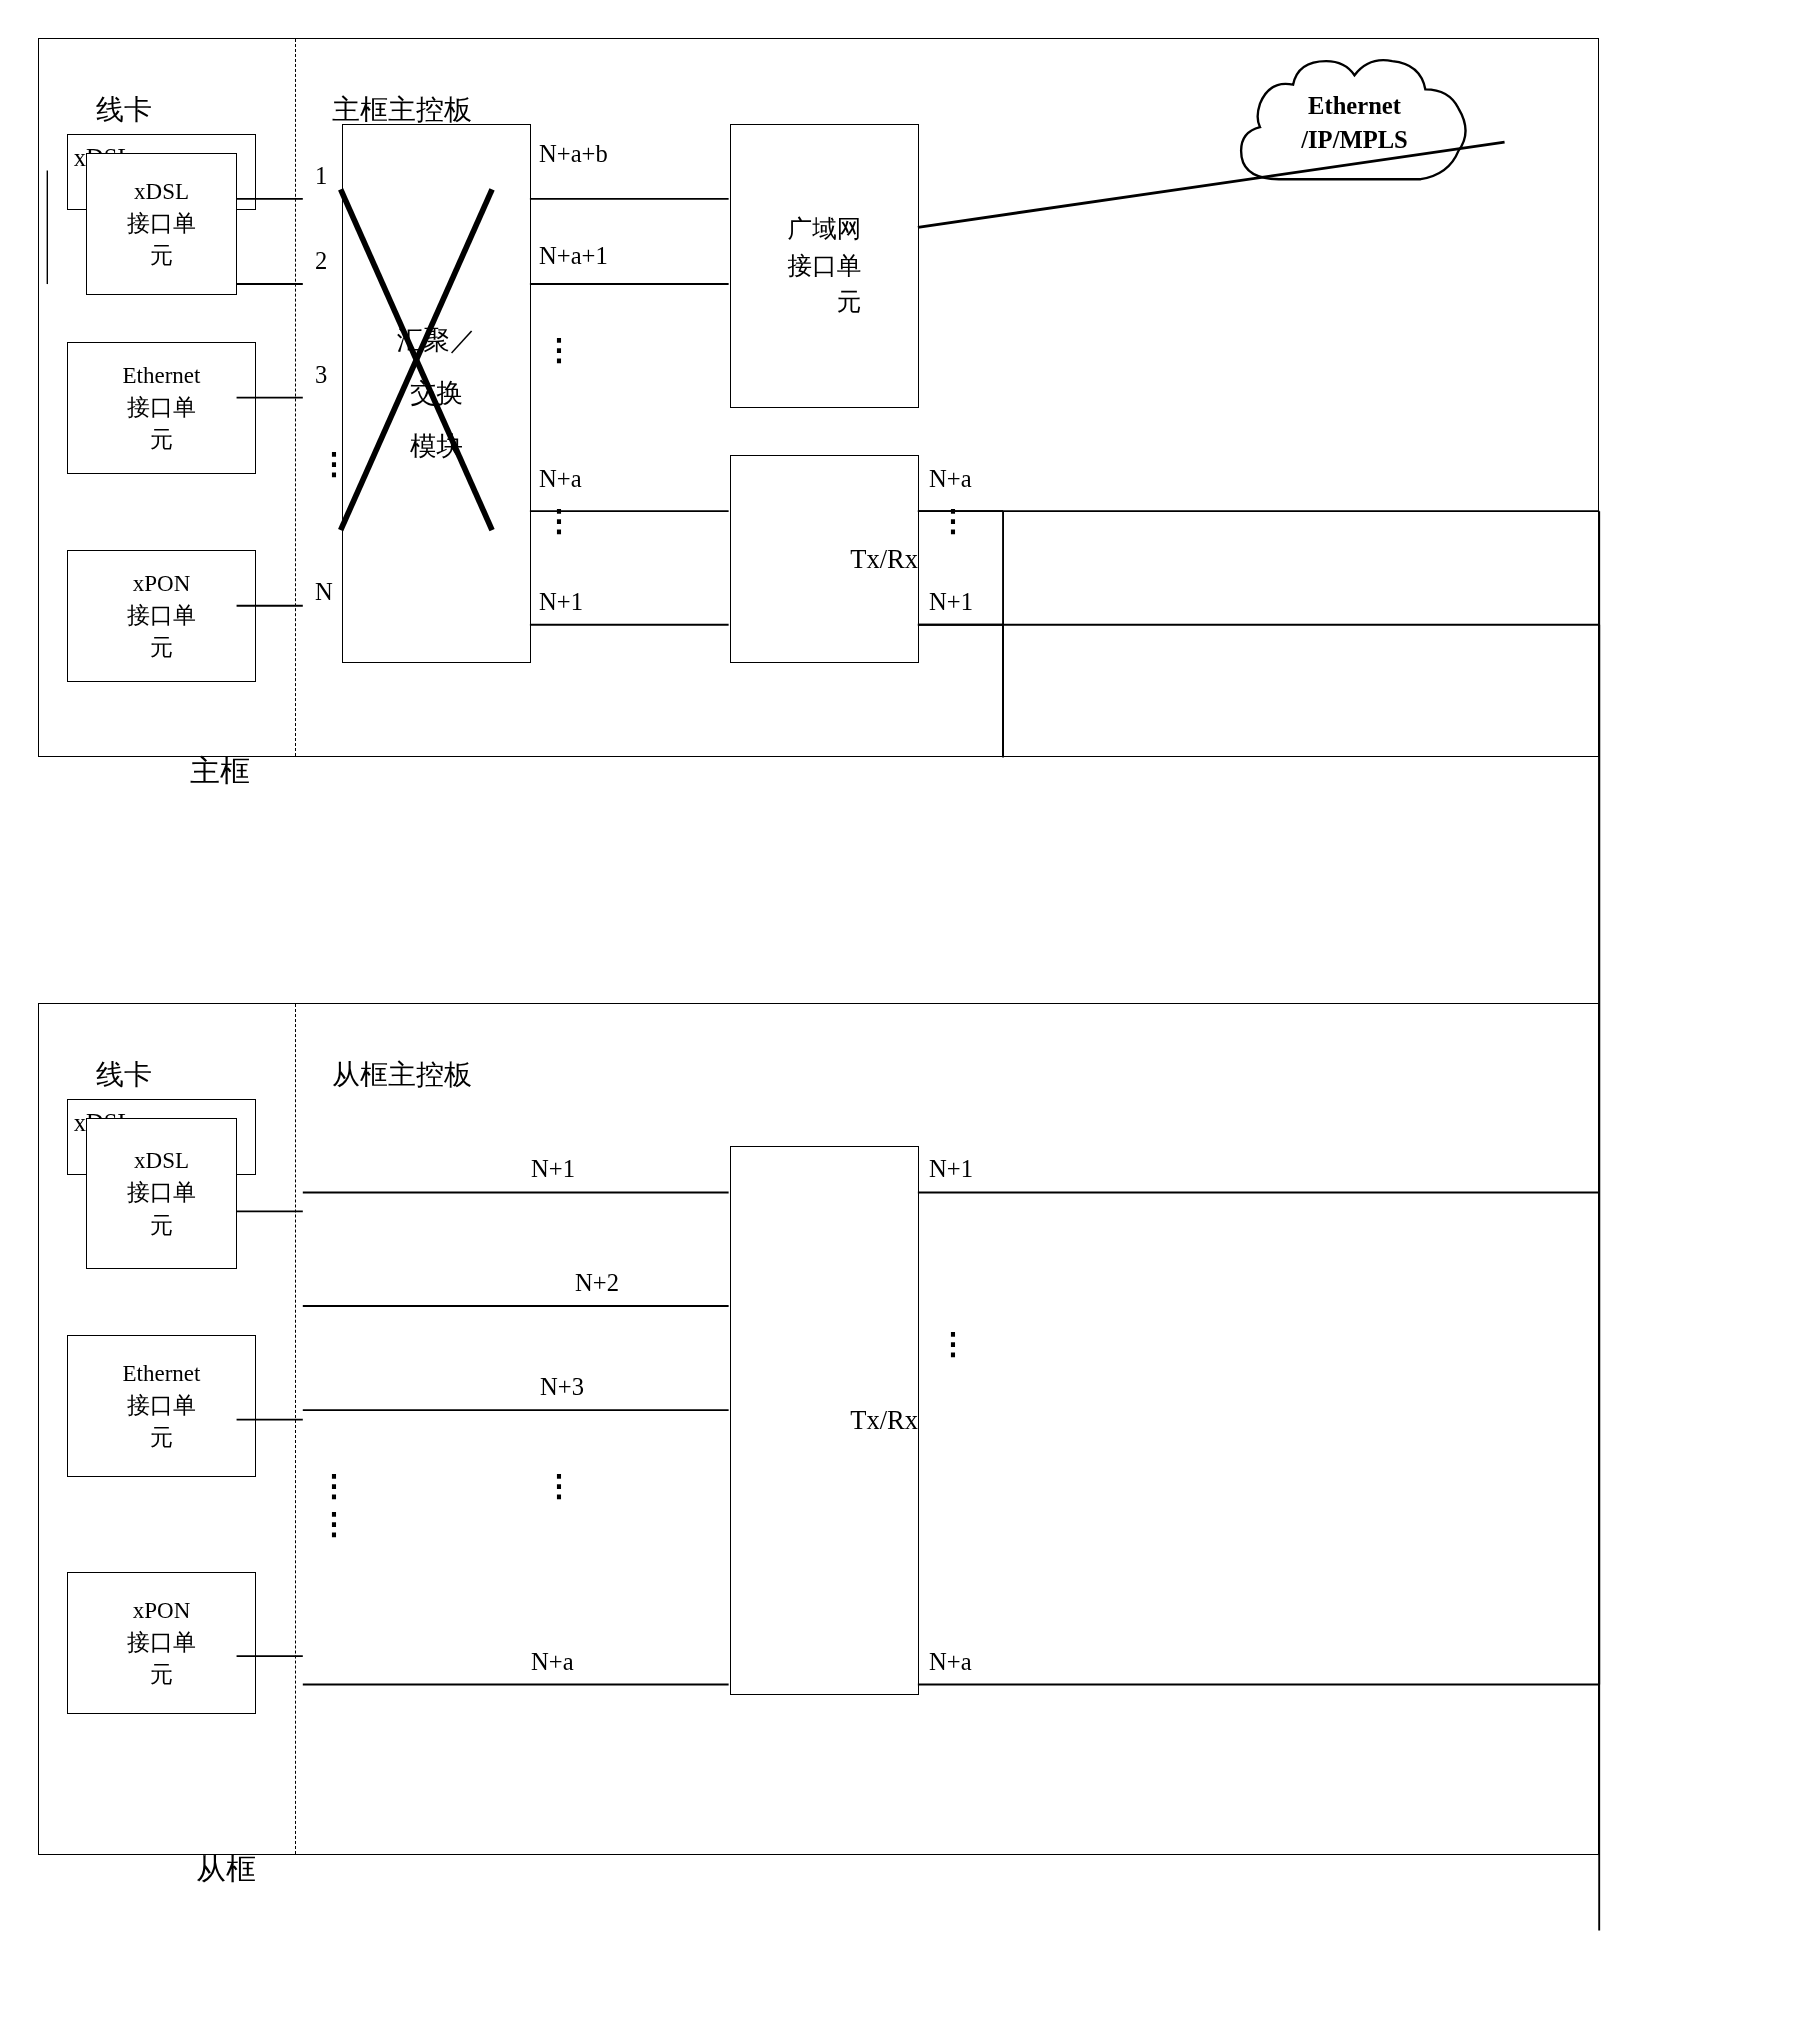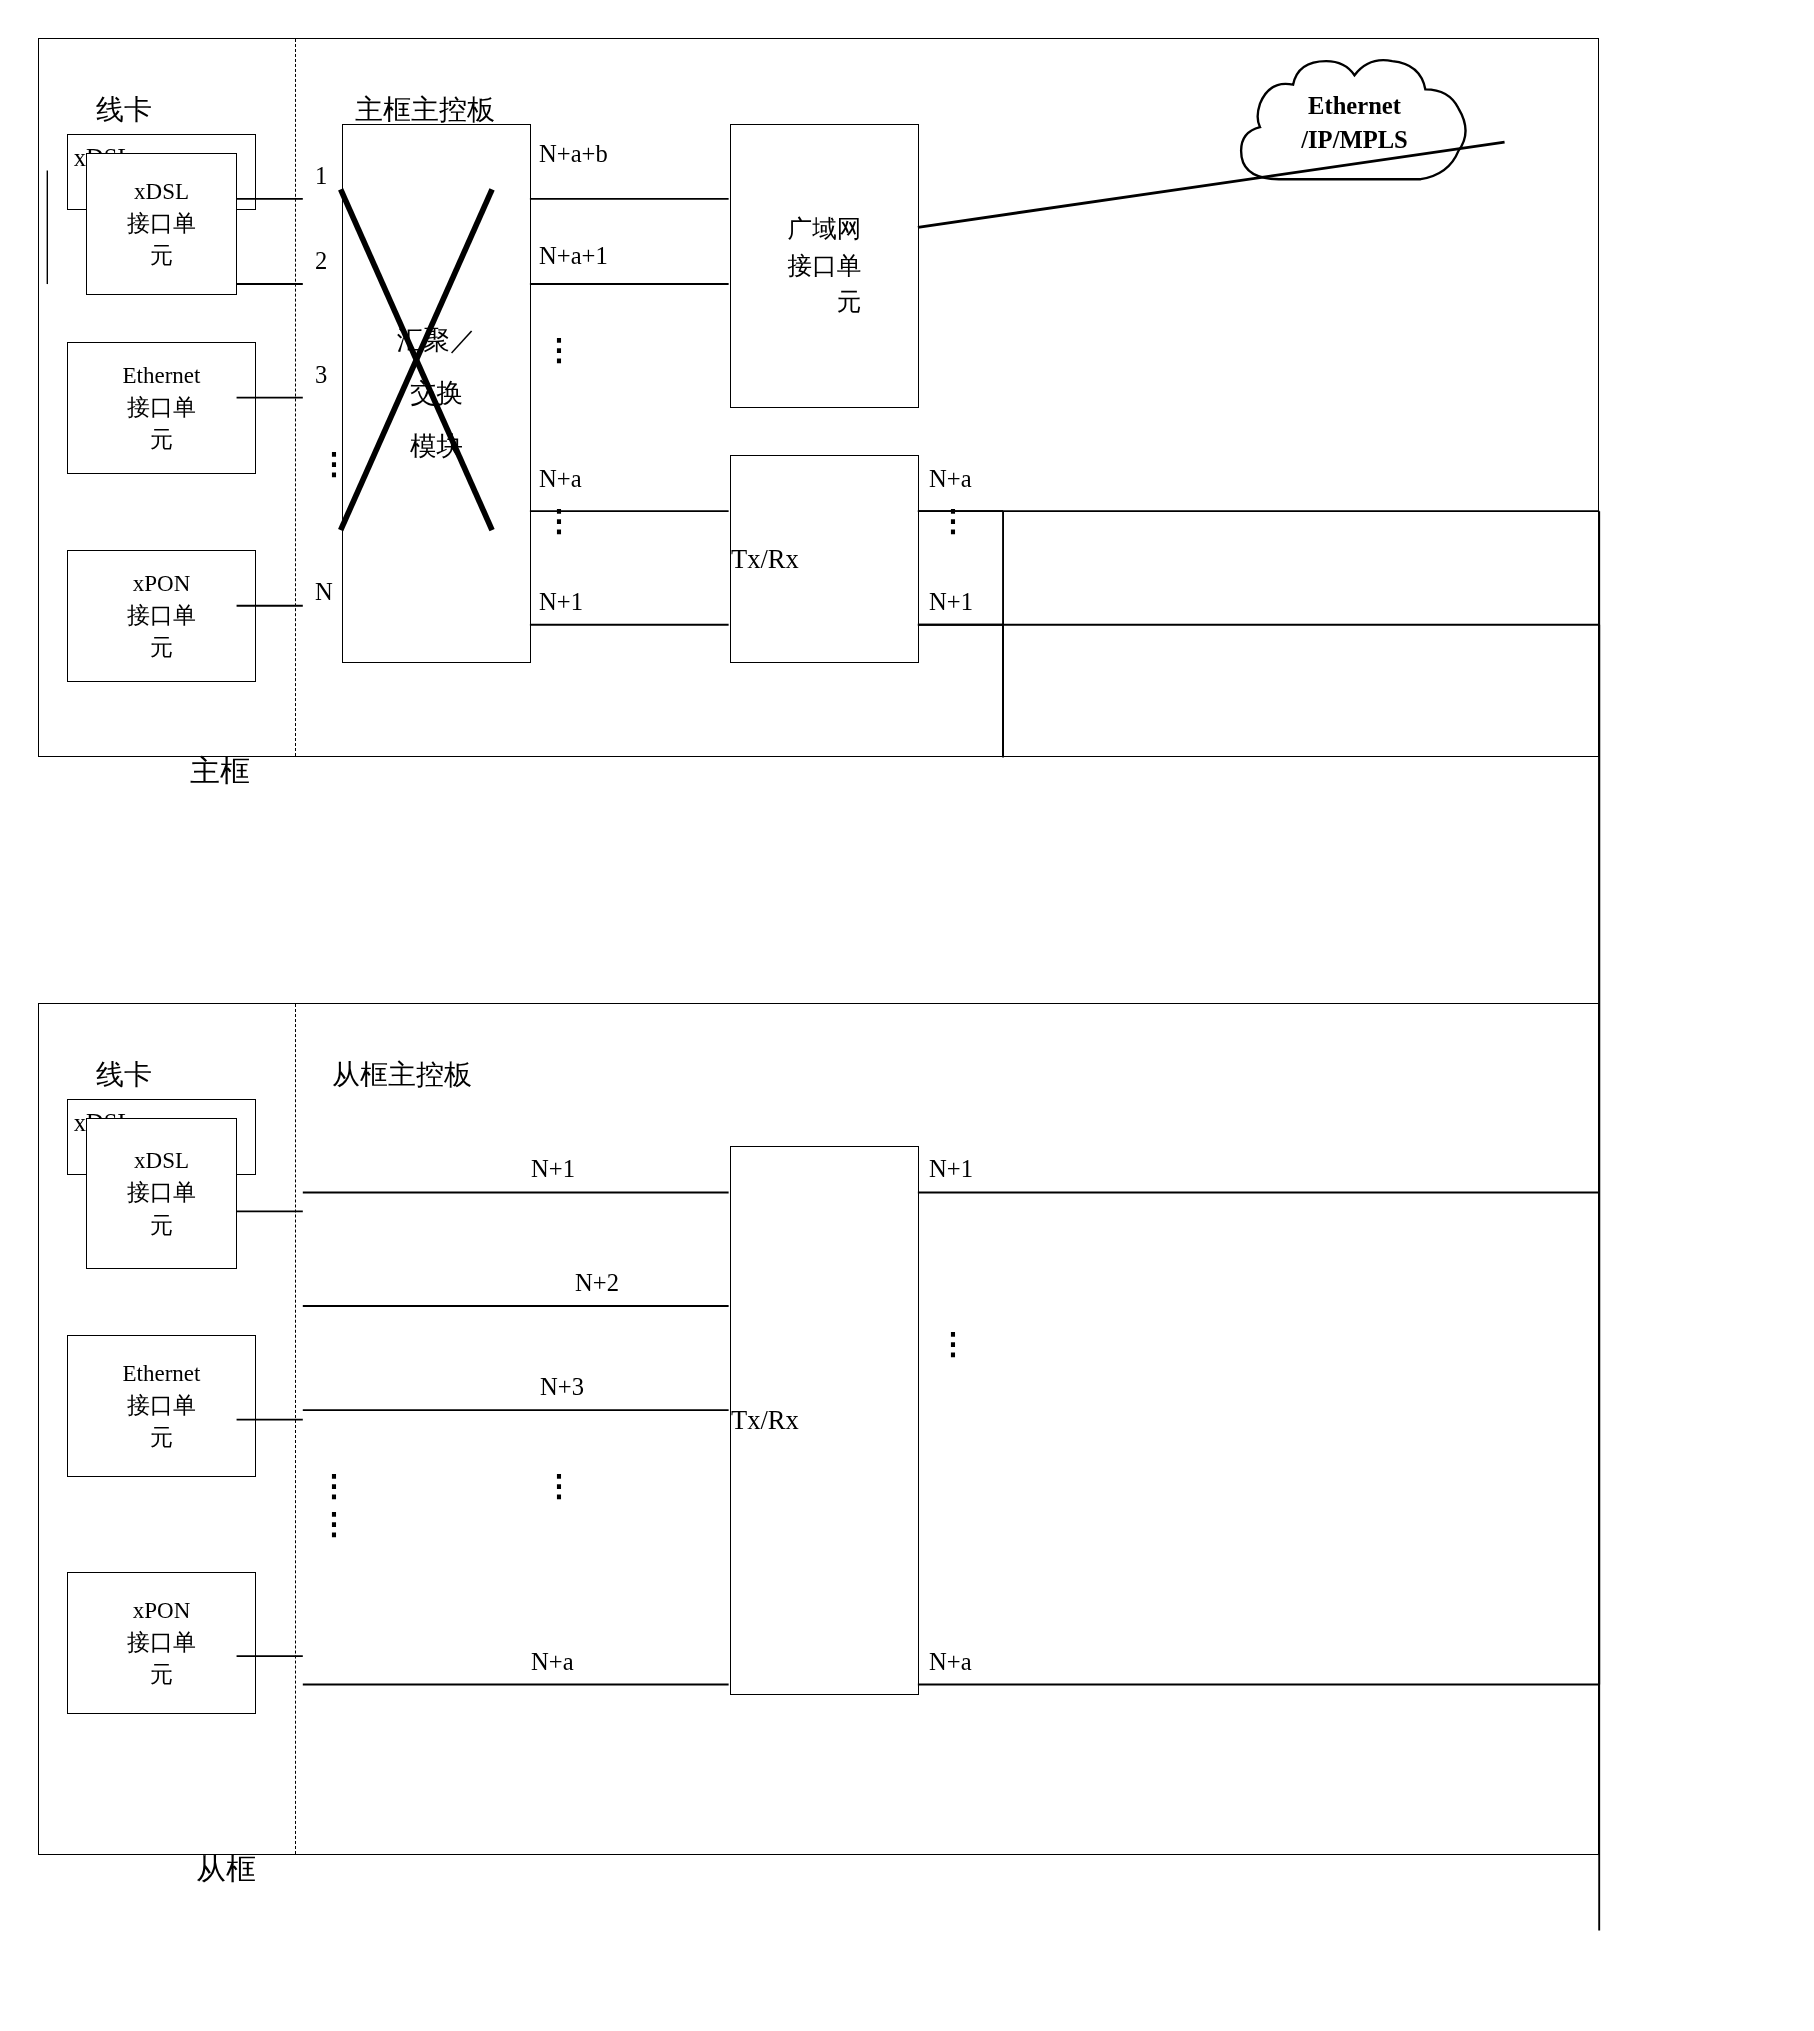--- a/index.html
+++ b/index.html
@@ -63,21 +63,20 @@
       top: 52px;
       left: 57px;
       font-size: 28px;
     }
 
     .mainboard-label-main {
       position: absolute;
       top: 52px;
       left: 293px;
       font-size: 28px;
-      margin-left: 23px;
     }
 
     .linecard-label-sub {
       position: absolute;
       top: 52px;
       left: 57px;
       font-size: 28px;
     }
 
     .mainboard-label-sub {
@@ -122,21 +121,21 @@
       background: #fff;
       text-align: center;
     }
 
     
     .txrx-box {
       position: absolute;
       border: 1.9px solid #000;
       display: flex;
       align-items: center;
-      justify-content: flex-start;
+      justify-content: flex-end;
       font-size: 26.5px;
       background: #fff;
     }
 
     
     .cloud {
       position: absolute;
       top: 28px;
       right: 57px;
       width: 265px;

